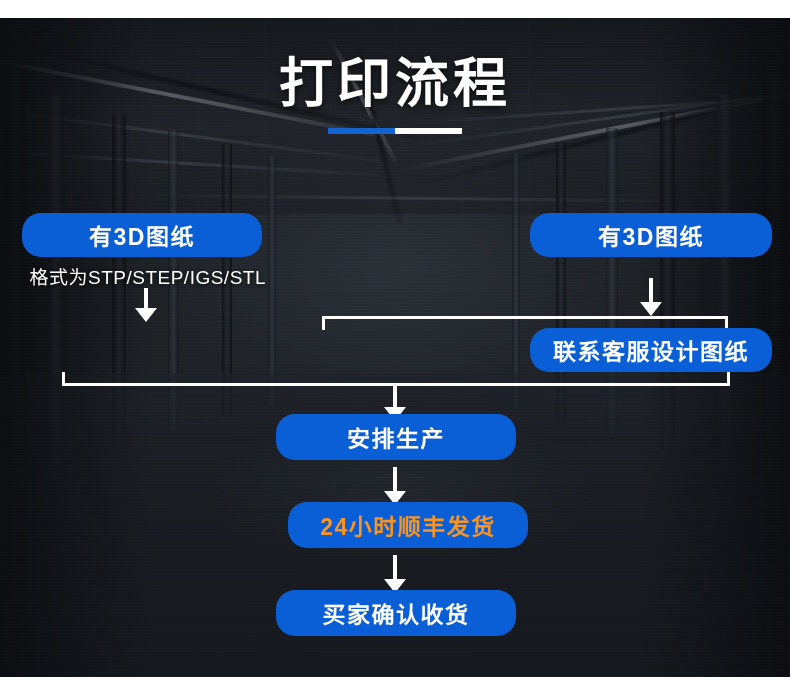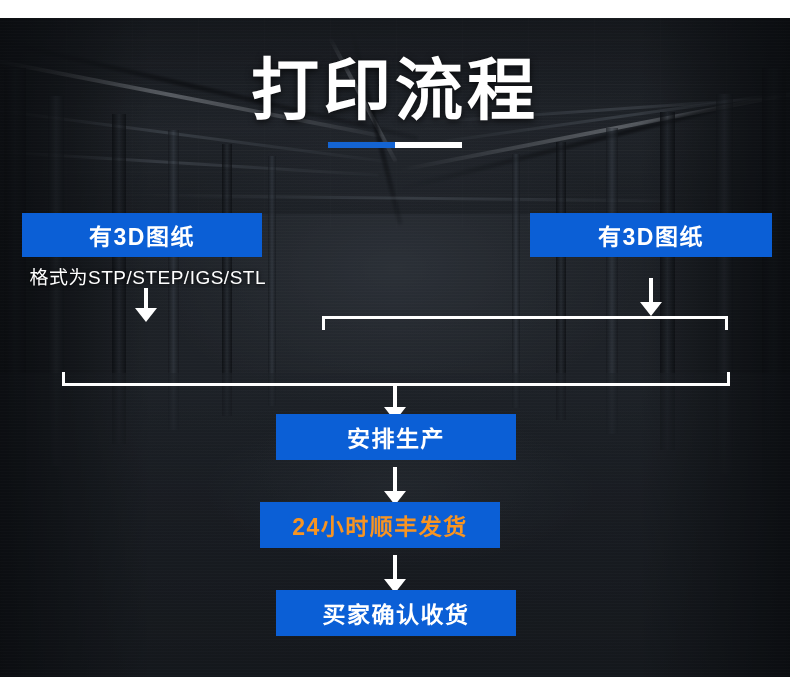--- a/index.html
+++ b/index.html
@@ -120,21 +120,21 @@
 
   
   .header {
     position: absolute;
     left: 0;
     top: 55px;
     width: 790px;
     text-align: center;
   }
   .title-cn {
-    font-size: 68px;
+    font-size: 54px;
     font-weight: bold;
     color: #ffffff;
     letter-spacing: 4px;
     line-height: 1.05;
     text-shadow: 0 2px 7px rgba(0,0,0,.7);
   }
   .title-en {
     margin-top: 11px;
     font-size: 15px;
     color: #d9dde2;
@@ -157,20 +157,21 @@
     background: #0b5fd6;
     color: #ffffff;
     font-size: 23px;
     font-weight: bold;
     letter-spacing: 1.5px;
     display: flex;
     align-items: center;
     justify-content: center;
     box-sizing: border-box;
     text-align: center;
+    border-radius: 19px;
   }
   .box.accent { color: #f79422; }
 
   .subnote {
     position: absolute;
     color: #ffffff;
     font-size: 19px;
     letter-spacing: .5px;
     white-space: nowrap;
     text-shadow: 0 1px 4px rgba(0,0,0,.85);
@@ -269,34 +270,37 @@
   <div class="vline" style="left:144px; top:288px; height:22px;"></div>
   <div class="arrow-head" style="left:135px; top:308px;"></div>
 
   <div class="vline" style="left:649px; top:278px; height:26px;"></div>
   <div class="arrow-head" style="left:640px; top:302px;"></div>
 
   <div class="bracket top-open" style="left:322px; top:316px; width:406px; height:14px;"></div>
 
 
 
+  <div class="box" style="left:530px; top:328px; width:242px; height:44px;">
+    <span>联系客服设计图纸</span>
+  </div>
 
   <div class="bracket bottom-open" style="left:62px; top:372px; width:668px; height:14px;"></div>
 
   <div class="vline" style="left:393px; top:385px; height:24px;"></div>
   <div class="arrow-head" style="left:384px; top:407px;"></div>
 
   <div class="box" style="left:276px; top:414px; width:240px; height:46px;">
     <span>安排生产</span>
   </div>
 
   <div class="vline" style="left:393px; top:467px; height:26px;"></div>
   <div class="arrow-head" style="left:384px; top:491px;"></div>
 
-  <div class="box accent" style="left:260px; top:502px; width:240px; height:46px;">
+  <div class="box accent" style="left:288px; top:502px; width:240px; height:46px;">
     <span>24小时顺丰发货</span>
   </div>
 
   <div class="vline" style="left:393px; top:555px; height:26px;"></div>
   <div class="arrow-head" style="left:384px; top:579px;"></div>
 
   <div class="box" style="left:276px; top:590px; width:240px; height:46px;">
     <span>买家确认收货</span>
   </div>
 

